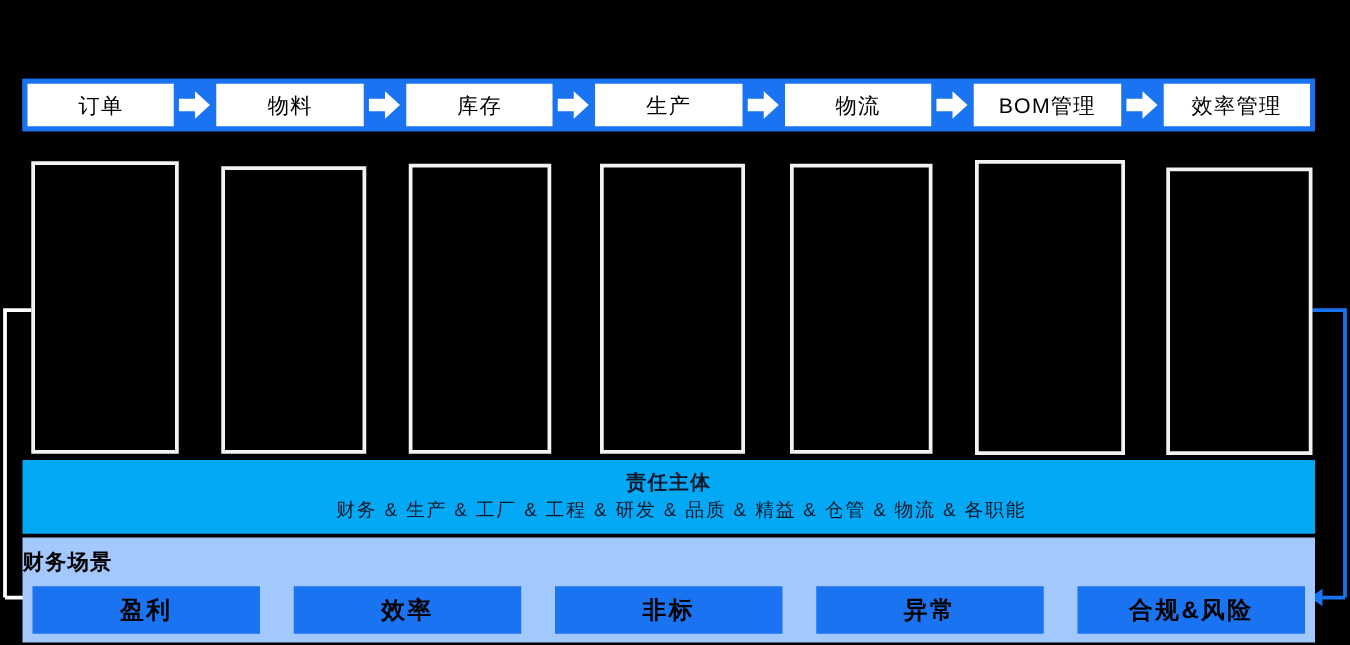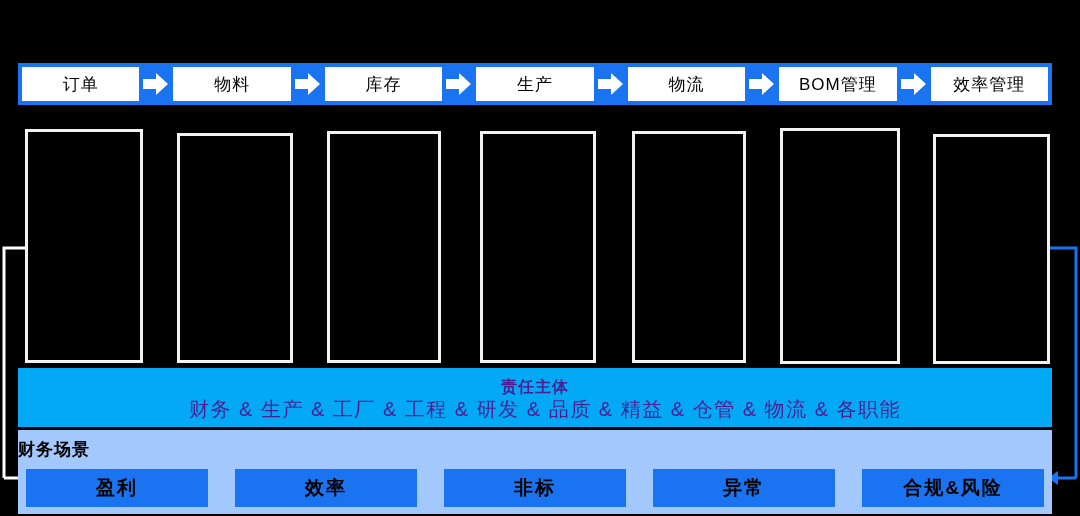--- a/index.html
+++ b/index.html
@@ -73,30 +73,30 @@
     position: absolute;
     left: 18px;
     top: 368px;
     width: 1034px;
     height: 59px;
     background: #03a9f4;
     display: flex;
     flex-direction: column;
     align-items: center;
     justify-content: center;
-    color: #4c1d95;
+    color: #0f172a;
   }
   .resp-title {
     font-size: 16px;
     font-weight: bold;
     line-height: 22px;
     letter-spacing: 1px;
   }
   .resp-sub {
-    font-size: 20px;
+    font-size: 15px;
     line-height: 22px;
     letter-spacing: 1.5px;
     margin-left: 20px;
   }
 
   
   .scene-band {
     position: absolute;
     left: 18px;
     top: 430px;

